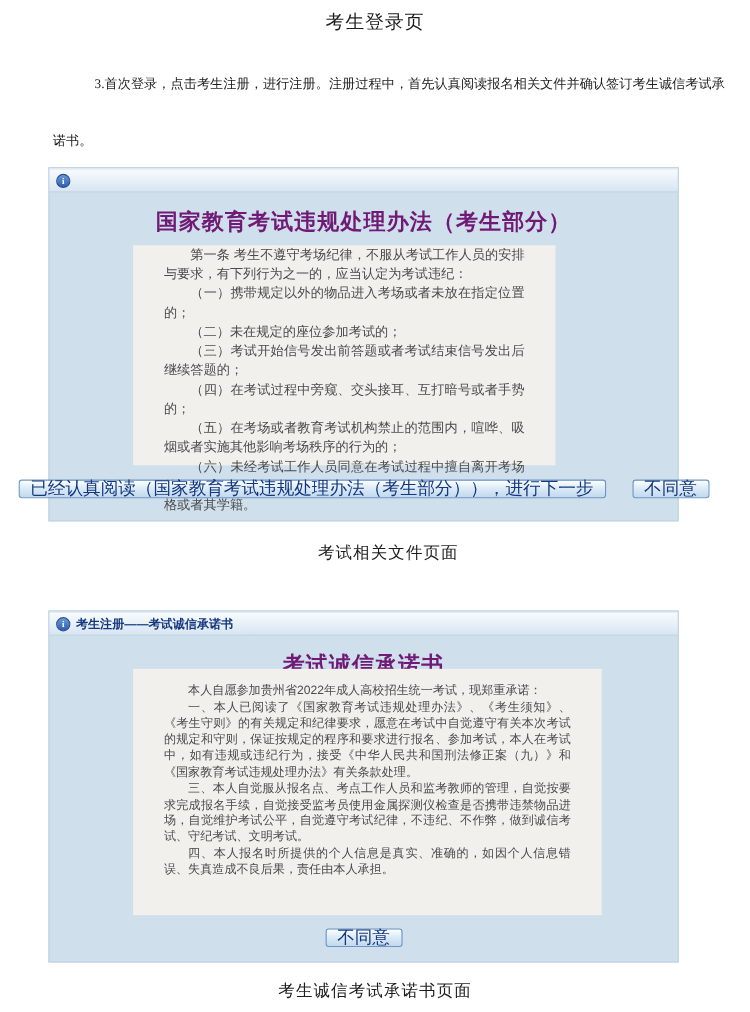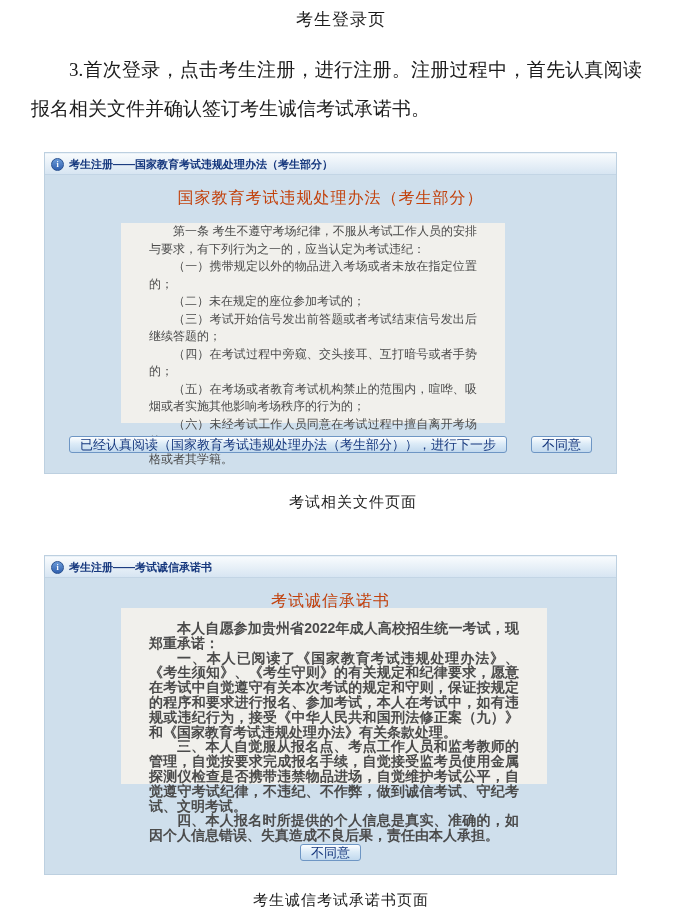--- a/index.html
+++ b/index.html
@@ -6,22 +6,22 @@
   body{background:#ffffff;}
   .page{
     position:relative;width:682px;height:920px;background:#ffffff;overflow:hidden;
     font-family:"Liberation Serif", serif;color:#1c1c1c;
   }
   .doc-title{
     position:absolute;top:8px;left:0;width:682px;text-align:center;
     font-size:17px;letter-spacing:1px;
   }
   .doc-para{
-    position:absolute;top:50px;left:31px;width:611px;
-    font-size:19px;line-height:39px;text-indent:38px;text-align:justify;
+    position:absolute;top:50px;left:48px;width:611px;
+    font-size:12px;line-height:52px;text-indent:38px;text-align:justify;
   }
   .caption{
     position:absolute;left:0;width:682px;text-align:center;font-size:15px;letter-spacing:1px;
   }
   .caption-1{top:493px;margin-left:12px;}
   .caption-2{top:891px;}
 
   
   .panel{
     position:absolute;left:44px;width:573px;background:#cfdfec;
@@ -37,59 +37,58 @@
     font-size:11px;font-weight:bold;color:#15377d;
   }
   .info-icon{
     width:11px;height:11px;border-radius:50%;flex:0 0 auto;
     background:linear-gradient(#6a9ad8,#2f5fae);border:1px solid #28508f;
     color:#ffffff;font-size:8px;line-height:11px;text-align:center;
     font-family:"Liberation Serif", serif;font-weight:bold;
   }
   .info-icon::after{content:"i";}
   .panel-heading{
-    margin:13px 0 0 0;text-align:center;font-size:16px;font-weight:normal;
-    color:#c2410c;letter-spacing:1px;
+    margin:13px 0 0 0;text-align:center;font-size:20px;font-weight:bold;
+    color:#701a75;letter-spacing:1px;
   }
   .content-box{
     position:absolute;background:#f1f0ec;color:#4b4b4b;box-sizing:border-box;
     text-align:justify;
   }
   .content-box p{margin:0;text-indent:2em;}
   .content-box p.noindent{text-indent:0;}
   .box-1{left:76px;top:70px;width:384px;height:200px;padding:0 28px;
     font-size:12px;line-height:17.5px;}
-  .box-2{left:76px;top:52px;width:426px;height:176px;padding:13px 28px;
-    font-size:14px;line-height:14.8px;font-weight:bold;}
+  .box-2{left:76px;top:52px;width:426px;height:224px;padding:13px 28px;
+    font-size:11px;line-height:14.8px;}
   .button-row{
     position:absolute;left:0;width:100%;display:flex;justify-content:center;gap:24px;
   }
   .row-1{top:283px;}
   .row-2{top:288px;}
   .btn{
     height:17px;line-height:15px;box-sizing:border-box;padding:0 10px;
     background:linear-gradient(#fdfeff,#dcebf7 45%,#c2d9ee);
     border:1px solid #6e96c4;border-radius:3px;
-    color:#15377d;font-size:13px;text-align:center;white-space:nowrap;
+    color:#15377d;font-size:16px;text-align:center;white-space:nowrap;
     font-family:"Liberation Sans", sans-serif;cursor:default;
   }
 </style>
 </head>
 <body>
 
 <div class="page">
 
   <div class="doc-title">考生登录页</div>
 
   <div class="doc-para">3.首次登录，点击考生注册，进行注册。注册过程中，首先认真阅读报名相关文件并确认签订考生诚信考试承诺书。</div>
 
   <div class="panel panel-1">
     <div class="titlebar">
       <span class="info-icon"></span>
-      <span>考生注册——国家教育考试违规处理办法（考生部分）</span>
     </div>
     <div class="panel-heading">国家教育考试违规处理办法（考生部分）</div>
     <div class="content-box box-1">
       <p>第一条 考生不遵守考场纪律，不服从考试工作人员的安排与要求，有下列行为之一的，应当认定为考试违纪：</p>
       <p>（一）携带规定以外的物品进入考场或者未放在指定位置的；</p>
       <p>（二）未在规定的座位参加考试的；</p>
       <p>（三）考试开始信号发出前答题或者考试结束信号发出后继续答题的；</p>
       <p>（四）在考试过程中旁窥、交头接耳、互打暗号或者手势的；</p>
       <p>（五）在考场或者教育考试机构禁止的范围内，喧哗、吸烟或者实施其他影响考场秩序的行为的；</p>
       <p>（六）未经考试工作人员同意在考试过程中擅自离开考场的；</p>

